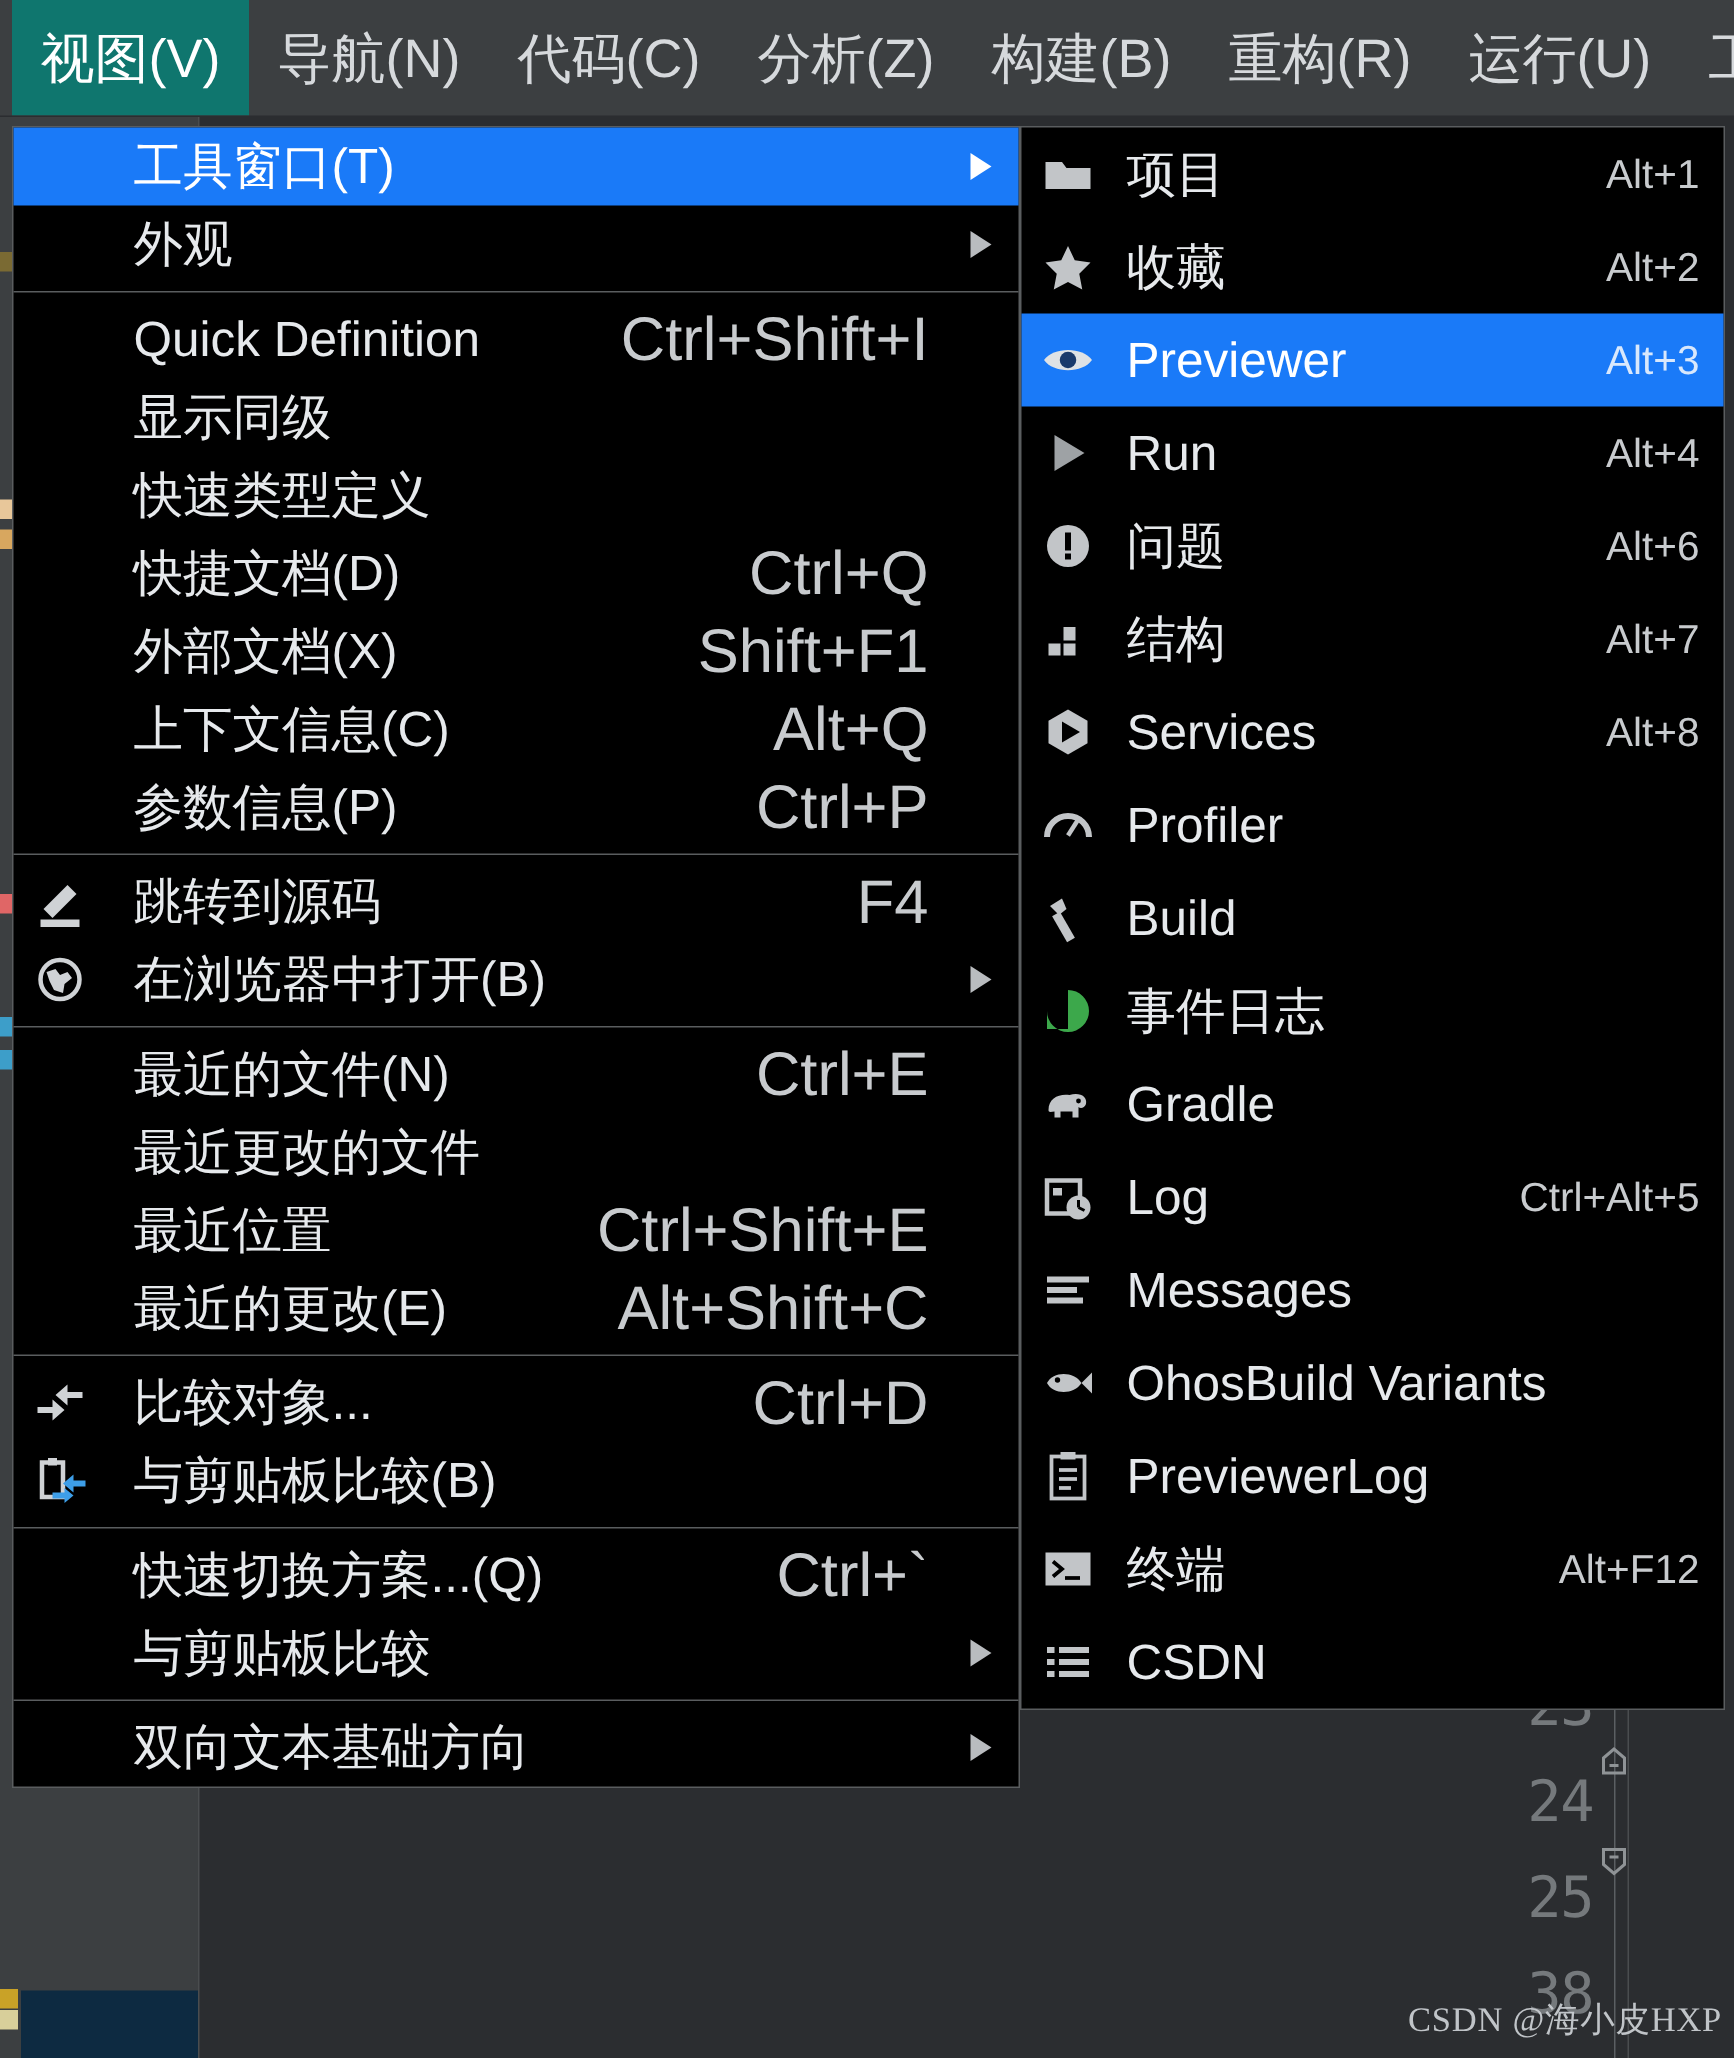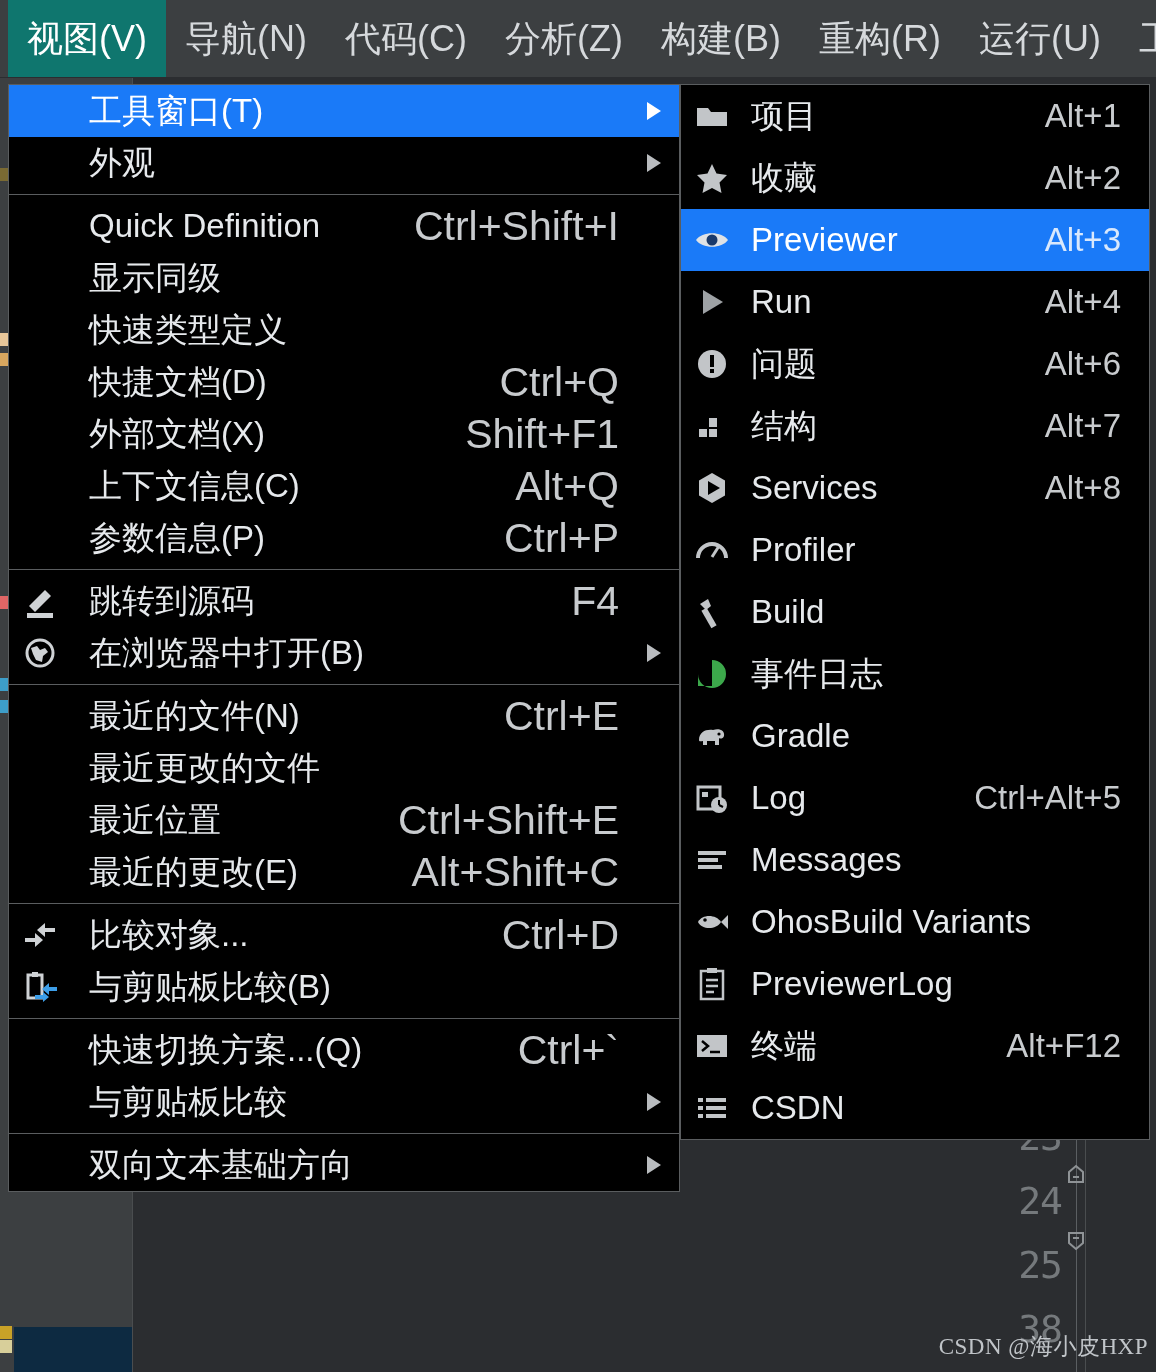--- a/index.html
+++ b/index.html
@@ -215,22 +215,22 @@
     white-space: nowrap;
   }
   .sub-row.sel { background: #1a7af8; color: #ffffff; }
   .sub-icon {
     width: 62px; min-width: 62px;
     display: flex; align-items: center; justify-content: center;
   }
   .sub-label { flex: 1; padding-left: 8px; }
   .sub-accel {
     color: #c8cbce;
-    padding-right: 28px;
-    font-size: 33px;
+    padding-right: 16px;
+    font-size: 27px;
   }
   .sub-row.sel .sub-accel { color: #d9e8fc; }
 
   svg { overflow: visible; }
 </style>
 </head>
 <body>
 
 <div id="root">
 

